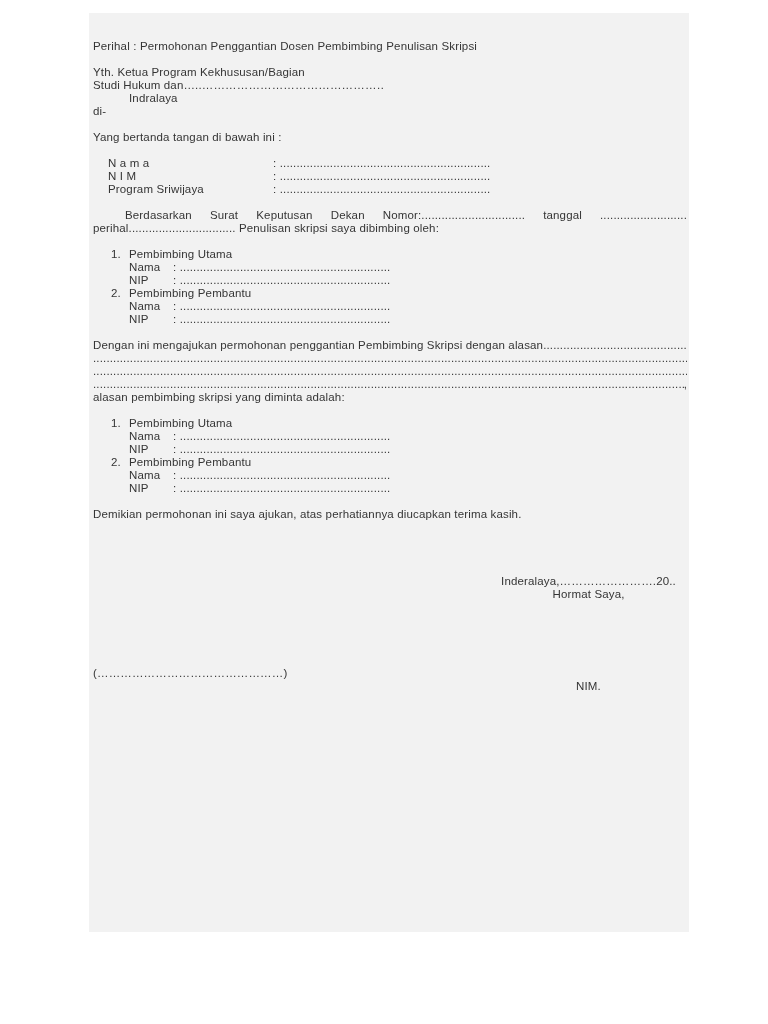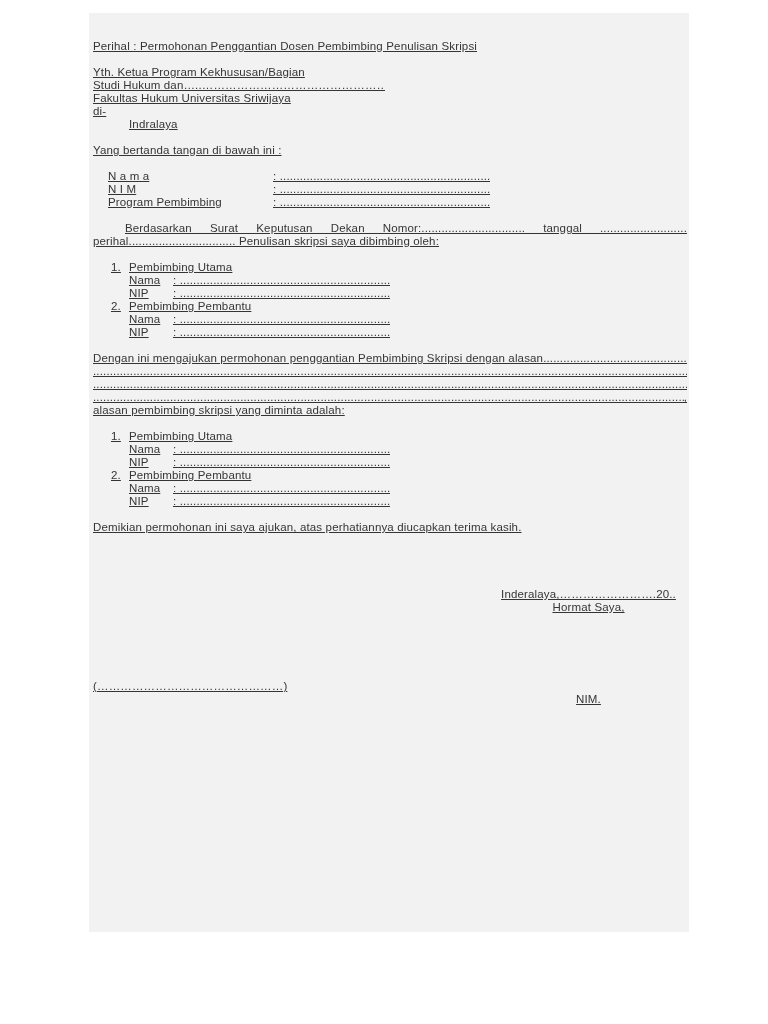--- a/index.html
+++ b/index.html
@@ -47,45 +47,44 @@
   .dot-comma-row .dots { flex: 1 1 auto; overflow: hidden; white-space: nowrap; }
   .dot-comma-row .comma { flex: none; }
 
   .sig-block { margin-top: 54px; margin-left: 397px; text-align: center; }
   .sig-name-line { margin-top: 66px; }
   .nim-line { margin-left: 397px; text-align: center; }
 </style>
 </head>
 <body style="background: rgb(255, 255, 255);">
 
-<div class="page" style="background: rgb(242, 242, 242); color: rgb(53, 53, 53); text-decoration: underline;">
+<div class="page" style="background: rgb(242, 242, 242); color: rgb(53, 53, 53);">
 
   <div class="line">Perihal : Permohonan Penggantian Dosen Pembimbing Penulisan Skripsi</div>
   <div class="blank"></div>
 
   <div class="line">Yth. Ketua Program Kekhususan/Bagian</div>
   <div class="line clip w292">Studi Hukum dan…..……………………………………………</div>
-  <div class="line">Fakultas Hukum Universitas Sriwijaya</div>
+  <div class="line indent-city">Indralaya</div>
   <div class="line">di-</div>
-  <div class="line indent-city">Indralaya</div>
   <div class="blank"></div>
 
   <div class="line">Yang bertanda tangan di bawah ini :</div>
   <div class="blank"></div>
 
   <div class="id-row">
     <span class="id-label">N a m a</span>
     <span class="id-value">: ......................................................................</span>
   </div>
   <div class="id-row">
     <span class="id-label">N I M</span>
     <span class="id-value">: ......................................................................</span>
   </div>
   <div class="id-row">
-    <span class="id-label">Program Pembimbing</span>
+    <span class="id-label">Program Sriwijaya</span>
     <span class="id-value">: ......................................................................</span>
   </div>
   <div class="blank"></div>
 
   <div class="justify-last">Berdasarkan Surat Keputusan Dekan Nomor:............................... tanggal ..........................</div>
   <div class="line">perihal................................ Penulisan skripsi saya dibimbing oleh:</div>
   <div class="blank"></div>
 
   <div class="adv-head">
     <span class="adv-num">1.</span>

